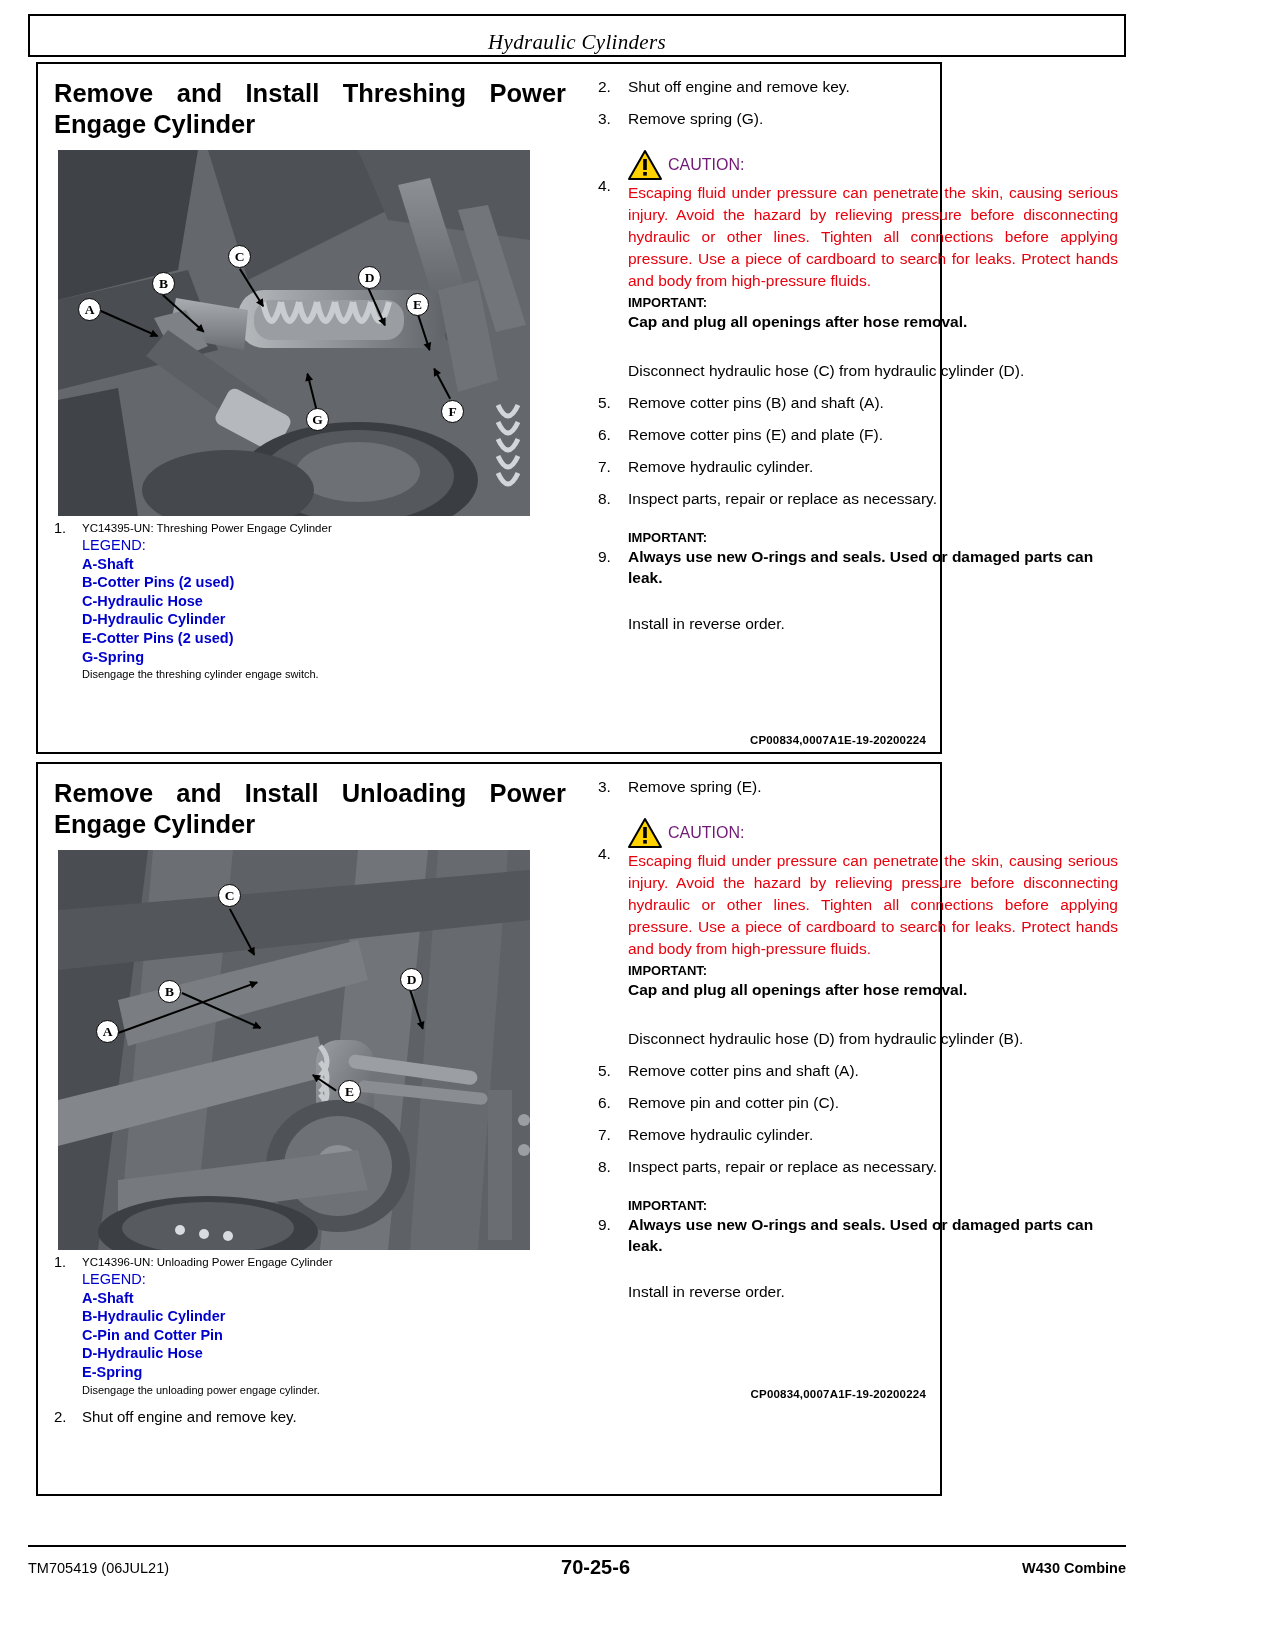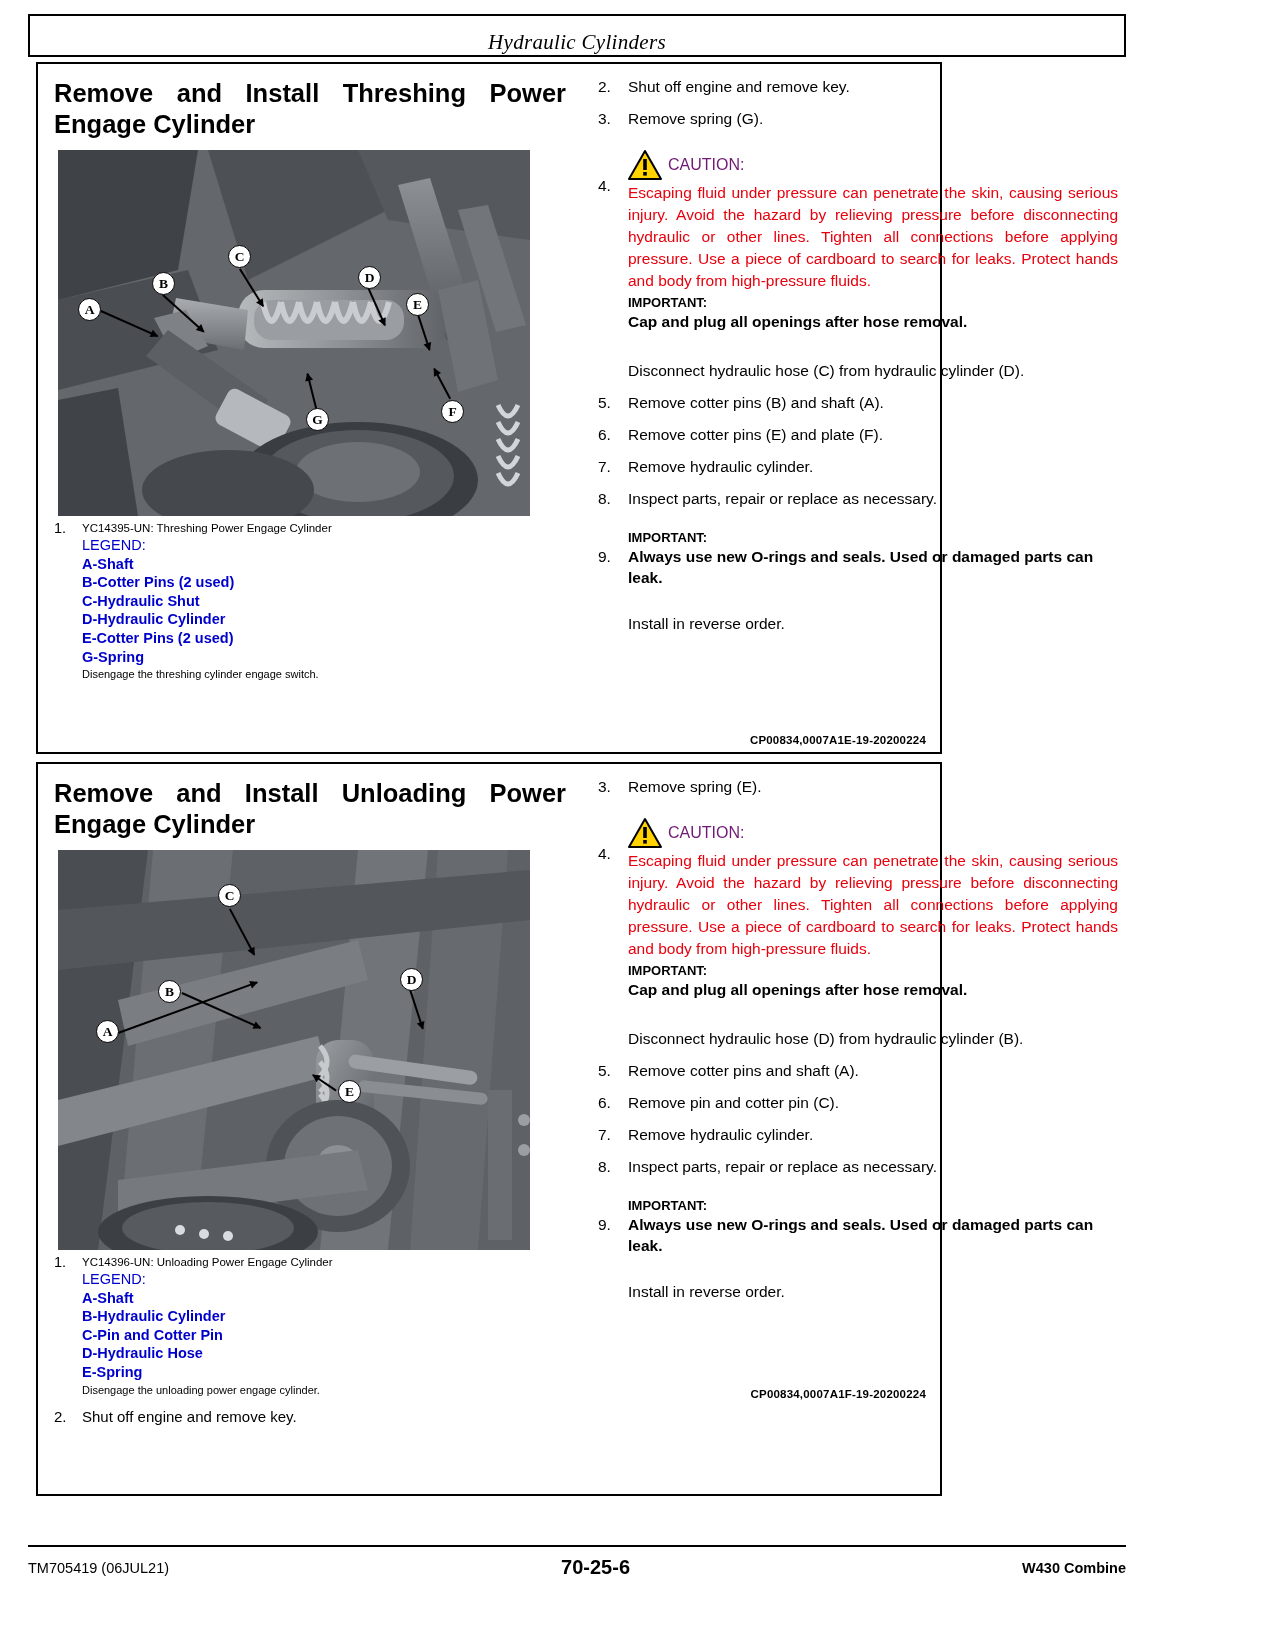--- a/index.html
+++ b/index.html
@@ -317,21 +317,21 @@
 
       <div class="fig-caption-row">
         <div class="fig-num">1.</div>
         <div class="fig-cap-text">YC14395-UN: Threshing Power Engage Cylinder</div>
       </div>
 
       <div class="legend">
         <div class="legend-title">LEGEND:</div>
         <div>A-Shaft</div>
         <div>B-Cotter Pins (2 used)</div>
-        <div>C-Hydraulic Shut</div>
+        <div>C-Hydraulic Hose</div>
         <div>D-Hydraulic Cylinder</div>
         <div>E-Cotter Pins (2 used)</div>
         <div>G-Spring</div>
       </div>
 
       <div class="tail-text">Disengage the threshing cylinder engage switch.</div>
     </div>
 
     <div class="col-right">
       <div class="plain-step">

